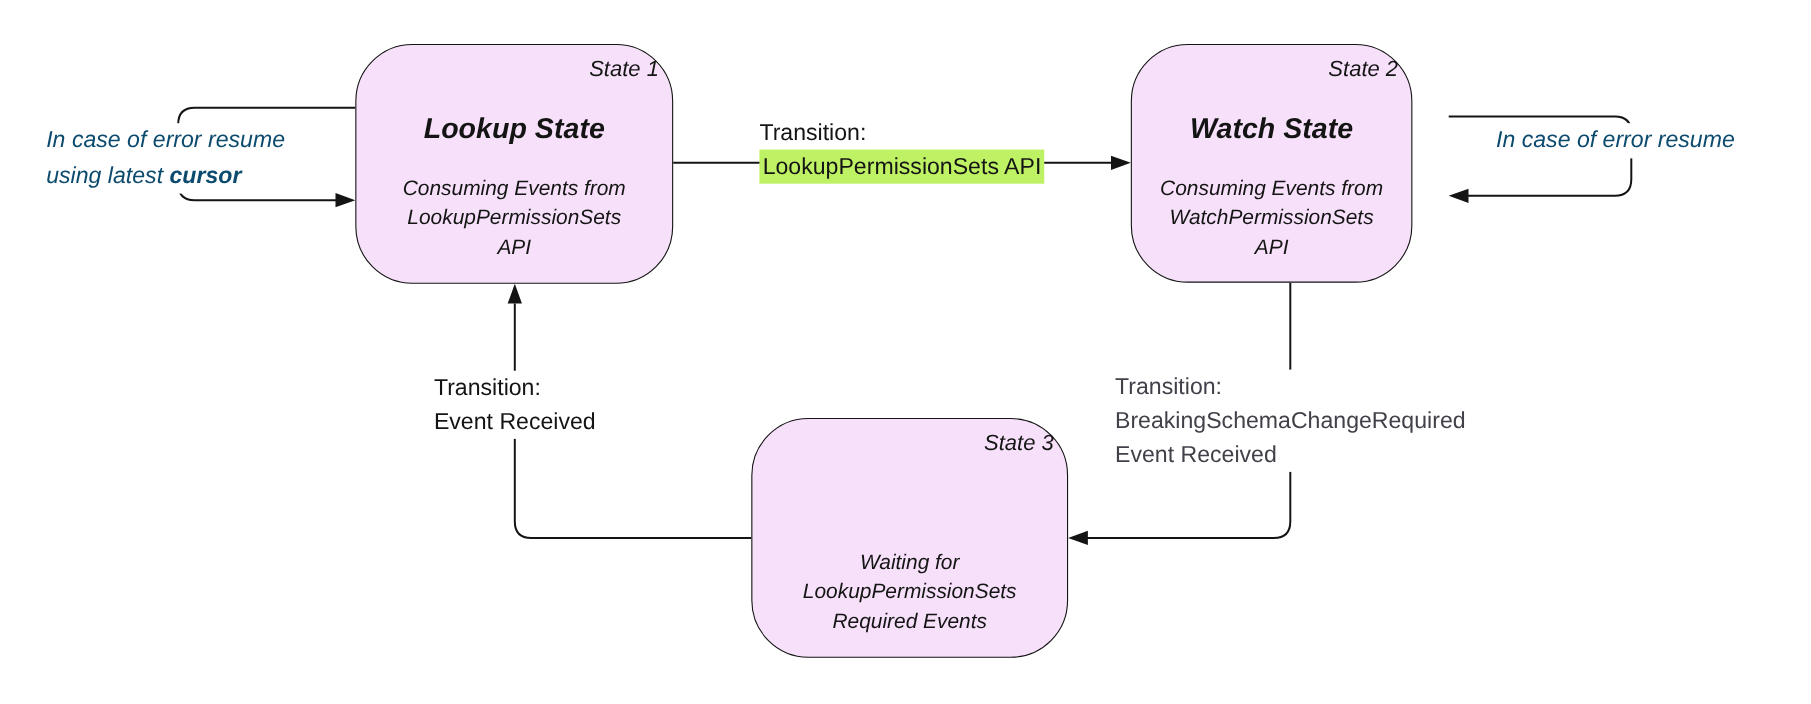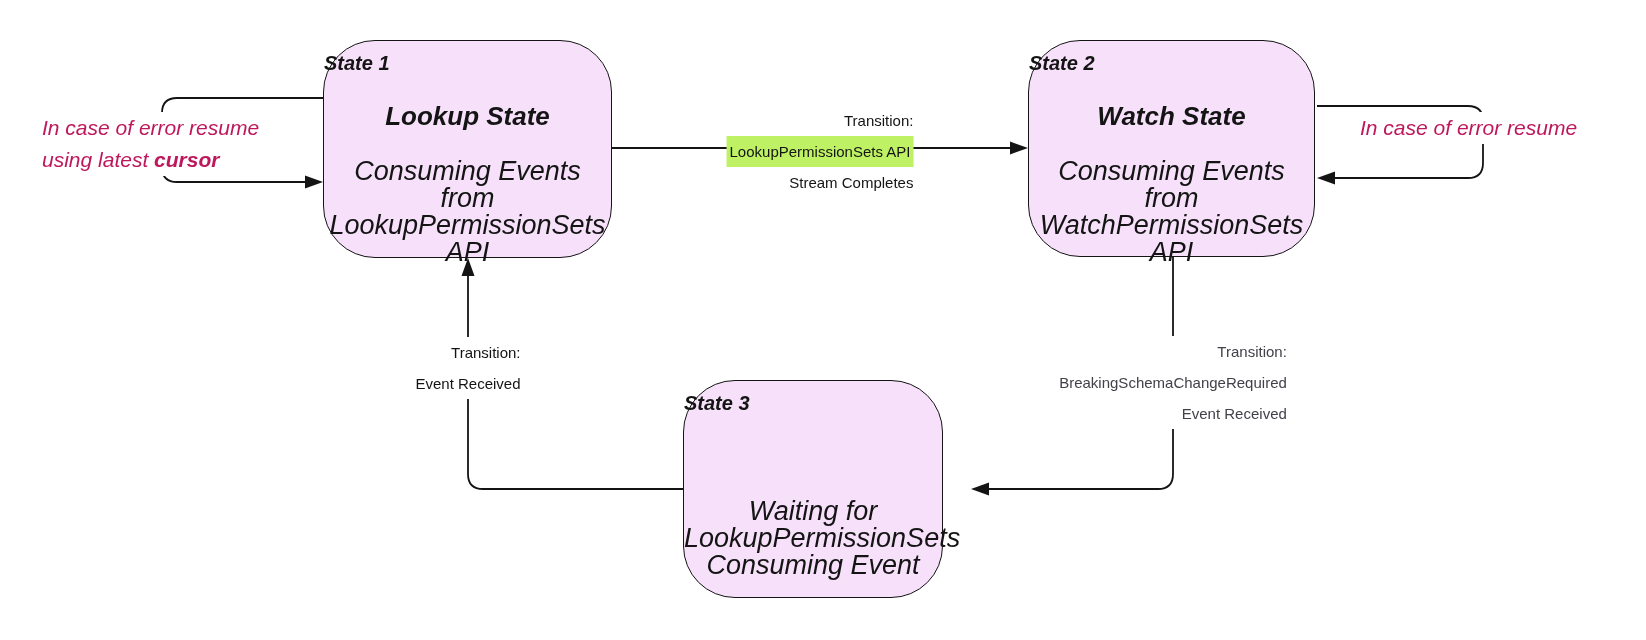--- a/index.html
+++ b/index.html
@@ -17,46 +17,46 @@
 
   .state-box{
     position:absolute;z-index:2;
     background:#f7e1fa;
     border:1.6px solid #141414;
     border-radius:52px;
     box-sizing:border-box;
   }
   .state-box .title{
     position:absolute;top:12px;left:0;right:12px;
-    text-align:left;font-style:italic;font-size:20px;line-height:20px;font-weight:bold;
+    text-align:right;font-style:italic;font-size:20px;line-height:20px;
   }
   .state-box .name{
     position:absolute;top:64px;left:0;right:0;
     text-align:center;font-style:italic;font-weight:bold;font-size:26px;line-height:22px;
   }
   .state-box .desc{
     position:absolute;top:117px;left:0;right:0;
-    text-align:center;font-style:italic;font-size:27px;line-height:27px;
+    text-align:center;font-style:italic;font-size:19px;line-height:27px;
   }
 
   .trans-label{
     position:absolute;z-index:2;
     transform:translateX(-50%);
-    text-align:right;font-size:15px;line-height:31px;
+    text-align:left;font-size:21px;line-height:31px;
     white-space:nowrap;
   }
   .trans-label.masked{background:#ffffff;padding:0 4px;}
   .trans-label .wire-mask{background:#bef264;padding:0 3px;display:inline-block;}
   .trans-label.gray{color:#41414a;}
 
   .err-label{
     position:absolute;z-index:2;
     font-style:italic;font-size:21px;line-height:32px;
     background:#ffffff;padding:0 2px;
-    white-space:nowrap;color:#be185d;
+    white-space:nowrap;color:#0c4a6e;
   }
   .err-label b{font-weight:bold;}
 </style>
 </head>
 <body>
 
 <div class="canvas">
 
   <svg class="wires" width="1646" height="640" viewBox="0 0 1646 640">
 
@@ -79,43 +79,42 @@
   <div class="state-box" style="left:323px;top:40px;width:289px;height:218px;">
     <div class="title">State 1</div>
     <div class="name">Lookup State</div>
     <div class="desc">
       <div>Consuming Events from</div>
       <div>LookupPermissionSets</div>
       <div>API</div>
     </div>
   </div>
 
-  <div class="state-box" style="left:1028px;top:40px;width:287px;height:217px;">
+  <div class="state-box" style="left:1028px;top:40px;width:256px;height:217px;">
     <div class="title">State 2</div>
     <div class="name">Watch State</div>
     <div class="desc">
       <div>Consuming Events from</div>
       <div>WatchPermissionSets</div>
       <div>API</div>
     </div>
   </div>
 
-  <div class="state-box" style="left:683px;top:380px;width:260px;height:218px;">
+  <div class="state-box" style="left:683px;top:380px;width:288px;height:218px;">
     <div class="title">State 3</div>
     <div class="desc">
       <div>Waiting for</div>
       <div>LookupPermissionSets</div>
-      <div>Consuming Event</div>
+      <div>Required Events</div>
     </div>
   </div>
 
   <div class="trans-label" style="left:820px;top:105px;">
     <div>Transition:</div>
     <div><span class="wire-mask">LookupPermissionSets API</span></div>
-    <div>Stream Completes</div>
   </div>
 
   <div class="trans-label masked" style="left:468px;top:337px;">
     <div>Transition:</div>
     <div>Event Received</div>
   </div>
 
   <div class="trans-label masked gray" style="left:1173px;top:336px;">
     <div>Transition:</div>
     <div>BreakingSchemaChangeRequired</div>

